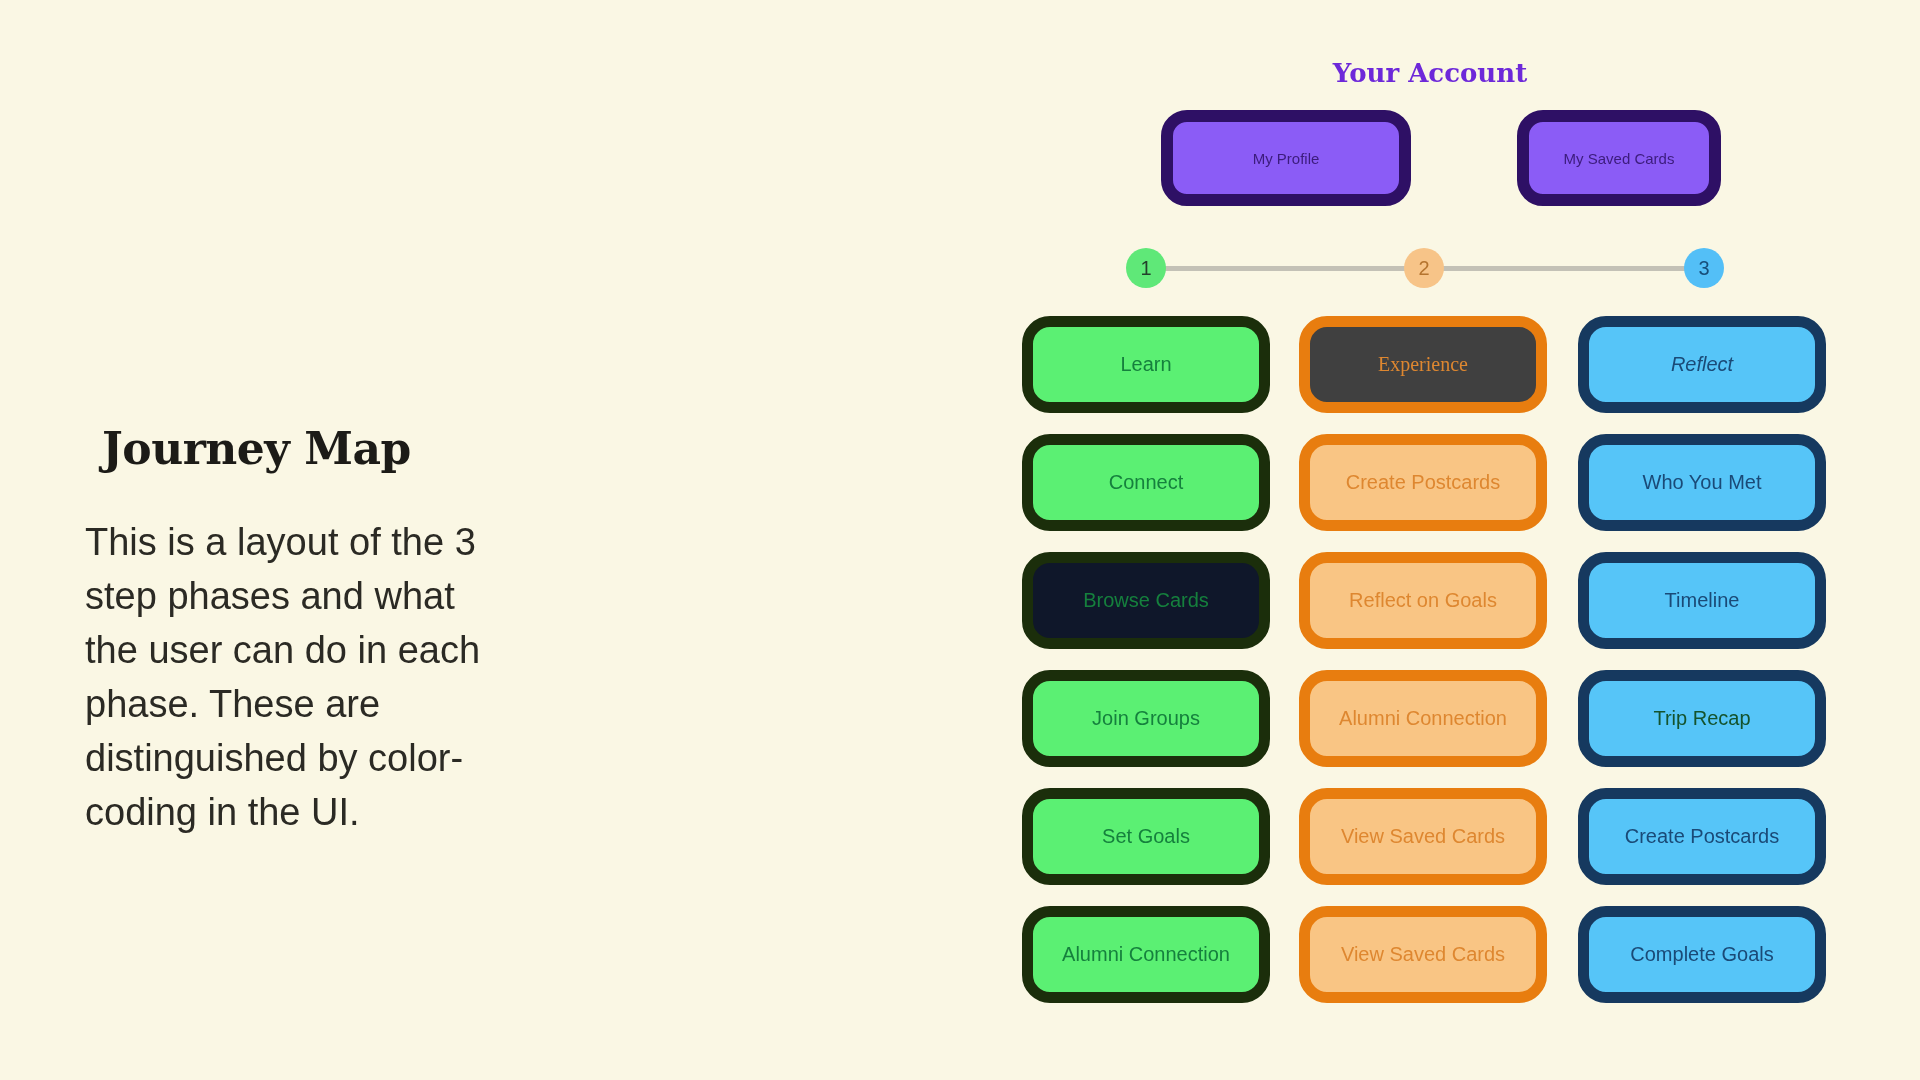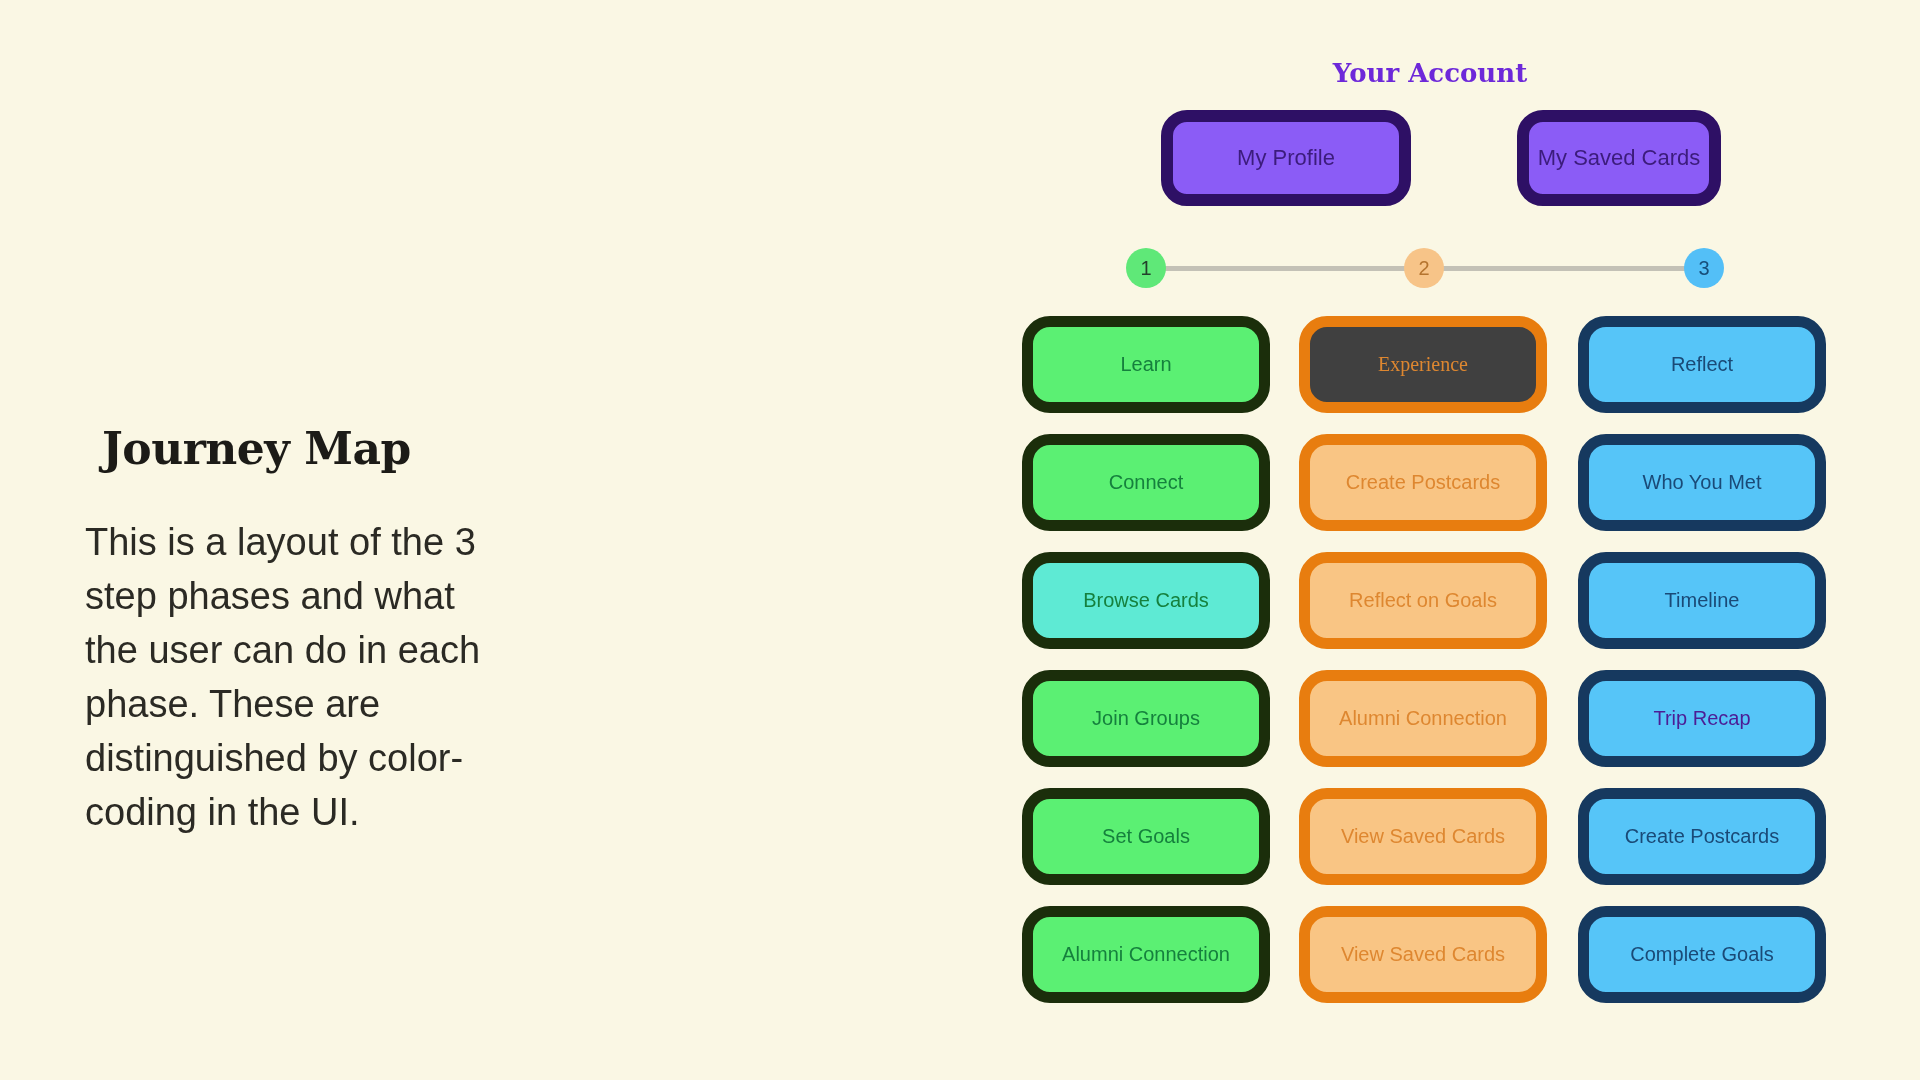--- a/index.html
+++ b/index.html
@@ -51,21 +51,21 @@
   }
   .acct-btn {
     position: absolute;
     top: 110px;
     height: 96px;
     box-sizing: border-box;
     border-style: solid;
     border-width: 12px;
     border-radius: 26px;
     font-family: "Liberation Sans", sans-serif;
-    font-size: 22px;
+    font-size: 15px;
     display: flex;
     align-items: center;
     justify-content: center;
     cursor: pointer;
     padding: 8px;
   }
   .acct-btn.profile { left: 1161px; width: 250px; }
   .acct-btn.saved   { left: 1517px; width: 204px; }
 
   
@@ -137,37 +137,37 @@
 
   <div class="stepper-line" style="background: rgb(195, 193, 182);"></div>
 
   <div class="step-circle s1" style="background: rgb(95, 232, 120); color: rgb(35, 63, 43);">1</div>
   <div class="step-circle s2" style="background: rgb(247, 196, 136); color: rgb(181, 116, 46);">2</div>
   <div class="step-circle s3" style="background: rgb(83, 191, 247); color: rgb(23, 77, 121);">3</div>
 
   <div class="phase-col c1">
     <button class="phase-btn" style="background: rgb(91, 240, 115); border-color: rgb(27, 46, 11); color: rgb(21, 128, 61);">Learn</button>
     <button class="phase-btn" style="background: rgb(91, 240, 115); border-color: rgb(27, 46, 11); color: rgb(21, 128, 61);">Connect</button>
-    <button class="phase-btn" style="background: #5eead4; border-color: rgb(27, 46, 11); color: rgb(21, 128, 61);">Browse Cards</button>
+    <button class="phase-btn" style="background: #0f172a; border-color: rgb(27, 46, 11); color: rgb(21, 128, 61);">Browse Cards</button>
     <button class="phase-btn" style="background: rgb(91, 240, 115); border-color: rgb(27, 46, 11); color: rgb(21, 128, 61);">Join Groups</button>
     <button class="phase-btn" style="background: rgb(91, 240, 115); border-color: rgb(27, 46, 11); color: rgb(21, 128, 61);">Set Goals</button>
     <button class="phase-btn" style="background: rgb(91, 240, 115); border-color: rgb(27, 46, 11); color: rgb(21, 128, 61);">Alumni Connection</button>
   </div>
 
   <div class="phase-col c2">
     <button class="phase-btn" style="background: #404040; border-color: rgb(232, 125, 15); color: rgb(222, 135, 48); font-family: Liberation Serif, serif;">Experience</button>
     <button class="phase-btn" style="background: rgb(249, 197, 132); border-color: rgb(232, 125, 15); color: rgb(222, 135, 48);">Create Postcards</button>
     <button class="phase-btn" style="background: rgb(249, 197, 132); border-color: rgb(232, 125, 15); color: rgb(222, 135, 48);">Reflect on Goals</button>
     <button class="phase-btn" style="background: rgb(249, 197, 132); border-color: rgb(232, 125, 15); color: rgb(222, 135, 48);">Alumni Connection</button>
     <button class="phase-btn" style="background: rgb(249, 197, 132); border-color: rgb(232, 125, 15); color: rgb(222, 135, 48);">View Saved Cards</button>
     <button class="phase-btn" style="background: rgb(249, 197, 132); border-color: rgb(232, 125, 15); color: rgb(222, 135, 48);">View Saved Cards</button>
   </div>
 
   <div class="phase-col c3">
-    <button class="phase-btn" style="background: rgb(86, 197, 248); border-color: rgb(22, 57, 95); color: rgb(26, 74, 119);">Reflect</button>
+    <button class="phase-btn" style="background: rgb(86, 197, 248); border-color: rgb(22, 57, 95); color: rgb(26, 74, 119); font-style: italic;">Reflect</button>
     <button class="phase-btn" style="background: rgb(86, 197, 248); border-color: rgb(22, 57, 95); color: rgb(26, 74, 119);">Who You Met</button>
     <button class="phase-btn" style="background: rgb(86, 197, 248); border-color: rgb(22, 57, 95); color: rgb(26, 74, 119);">Timeline</button>
-    <button class="phase-btn" style="background: rgb(86, 197, 248); border-color: rgb(22, 57, 95); color: #4c1d95;">Trip Recap</button>
+    <button class="phase-btn" style="background: rgb(86, 197, 248); border-color: rgb(22, 57, 95); color: #14532d;">Trip Recap</button>
     <button class="phase-btn" style="background: rgb(86, 197, 248); border-color: rgb(22, 57, 95); color: rgb(26, 74, 119);">Create Postcards</button>
     <button class="phase-btn" style="background: rgb(86, 197, 248); border-color: rgb(22, 57, 95); color: rgb(26, 74, 119);">Complete Goals</button>
   </div>
 
 </div>
 
 </body></html>

